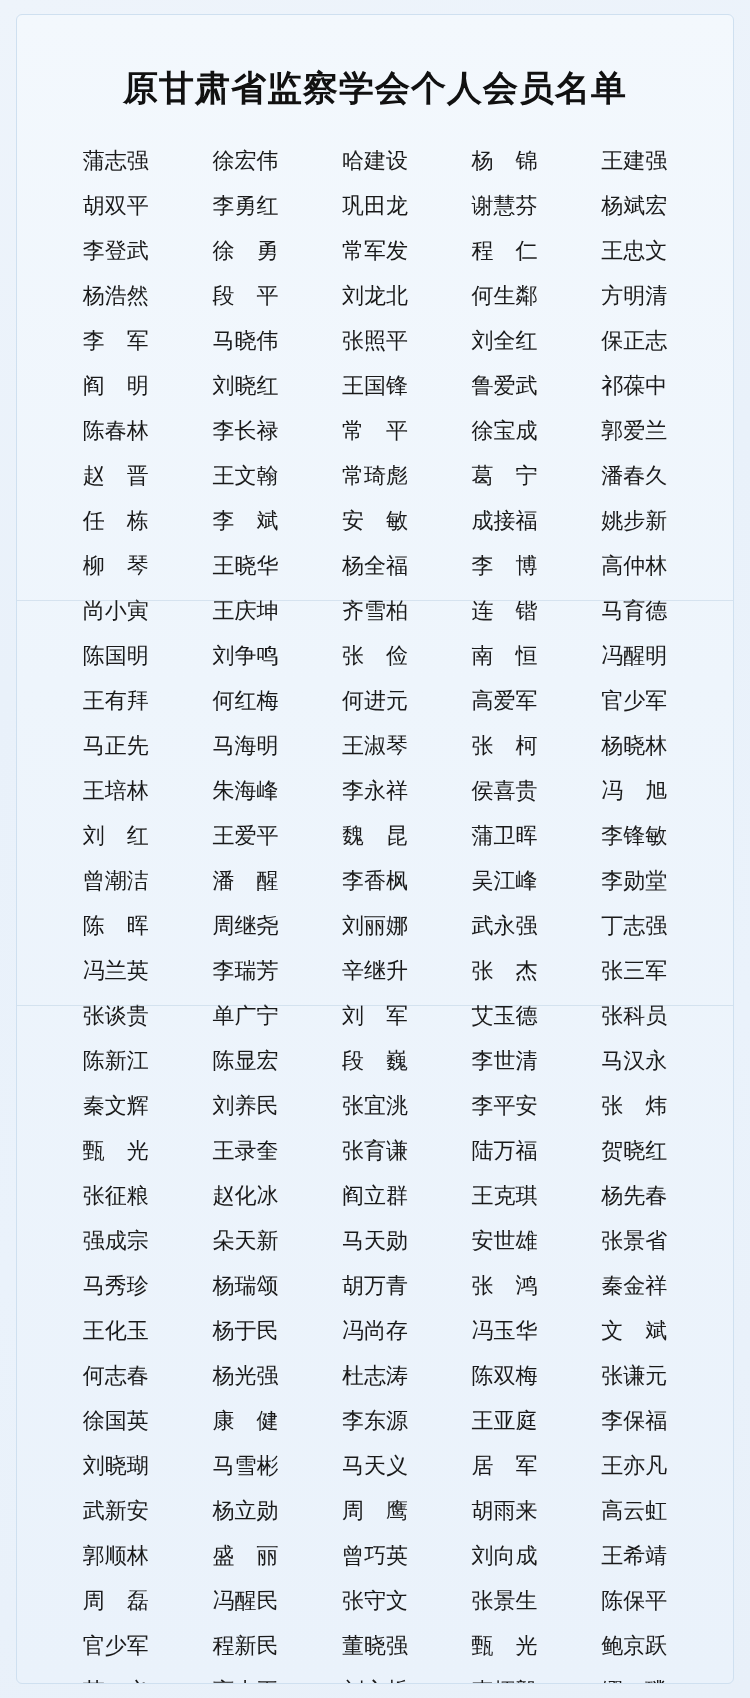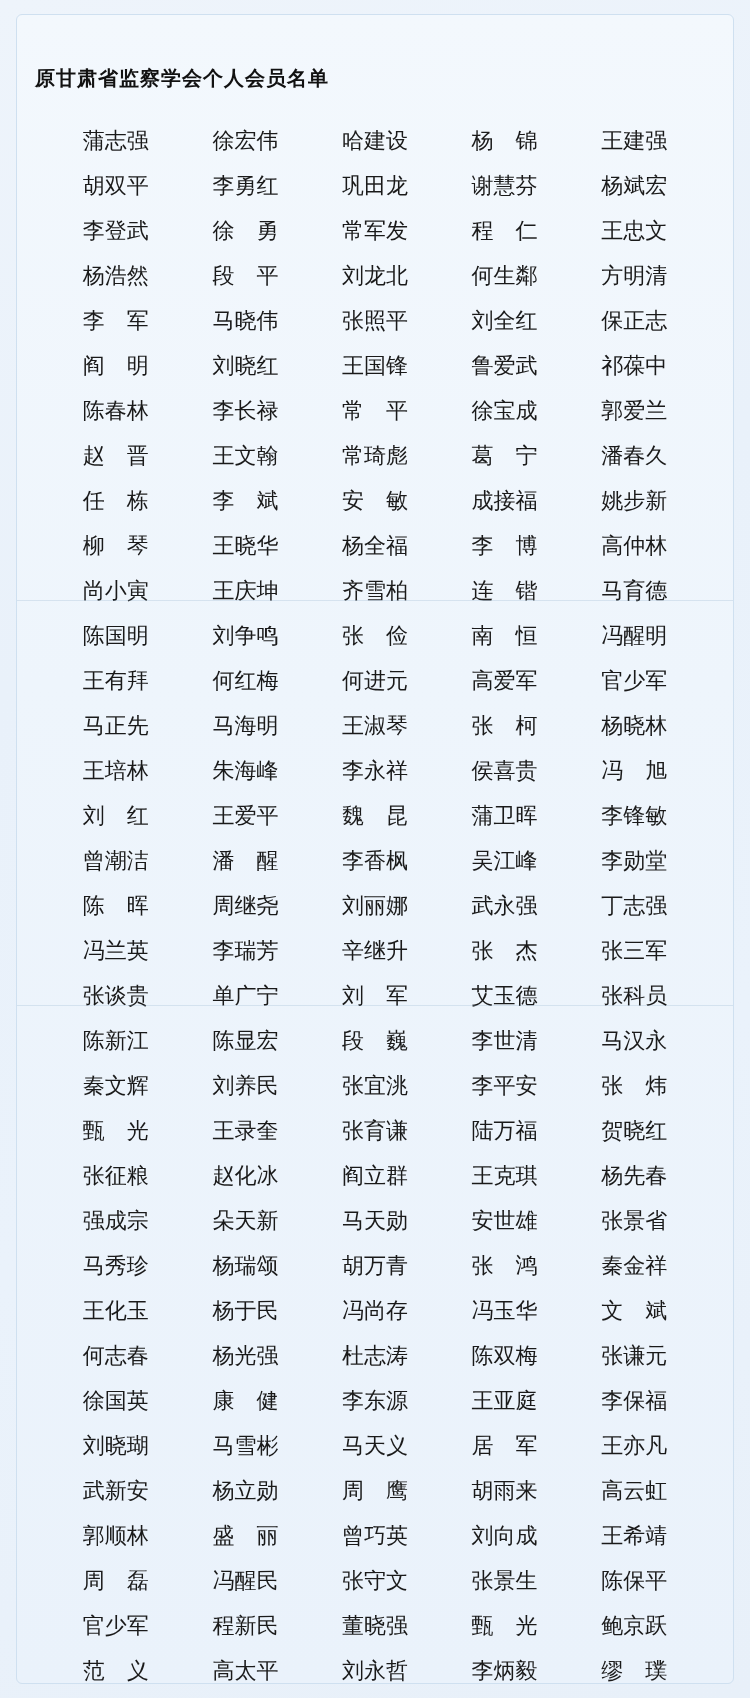--- a/index.html
+++ b/index.html
@@ -25,21 +25,22 @@
     width: 100%;
     height: 100%;
     box-sizing: border-box;
     border: 1px solid #cfe0f0;
     border-radius: 6px;
     background: linear-gradient(180deg, #f3f8fd 0%, #eef5fc 40%, #eaf2fb 100%);
     padding: 40px 18px 24px 18px;
     overflow: hidden;
   }
   .title {
-    font-size: 20px;
+    text-align: center;
+    font-size: 35px;
     font-weight: bold;
     letter-spacing: 1px;
     color: #111111;
     margin: 10px 0 26px 0;
     font-family: Liberation Mono, monospace;
   }
   .name-grid {
     display: grid;
     grid-template-columns: repeat(5, 1fr);
     row-gap: 0px;

